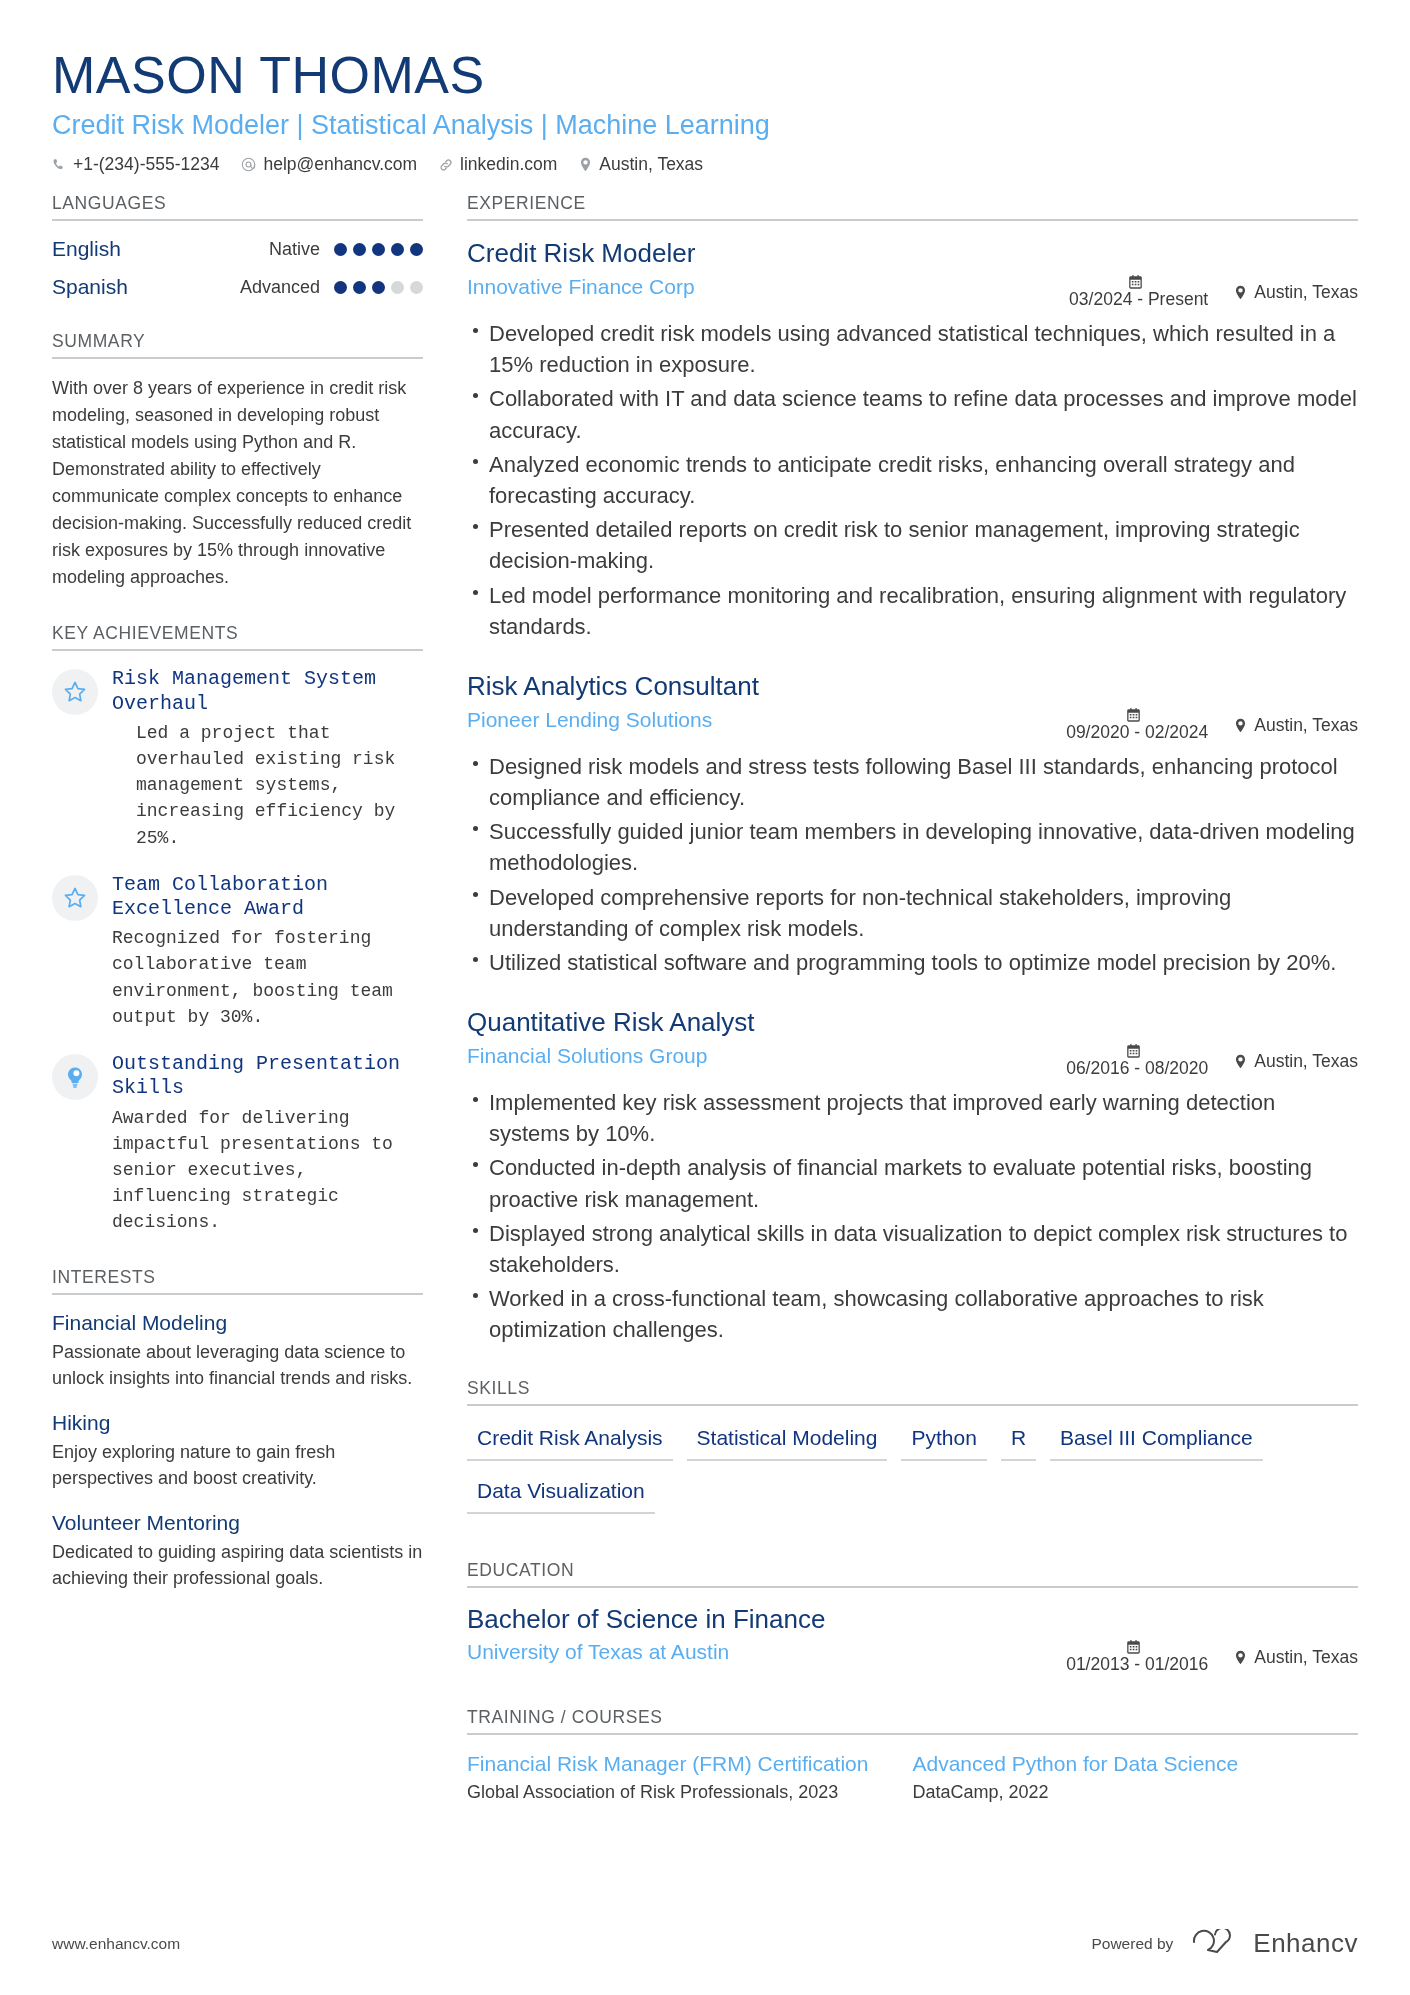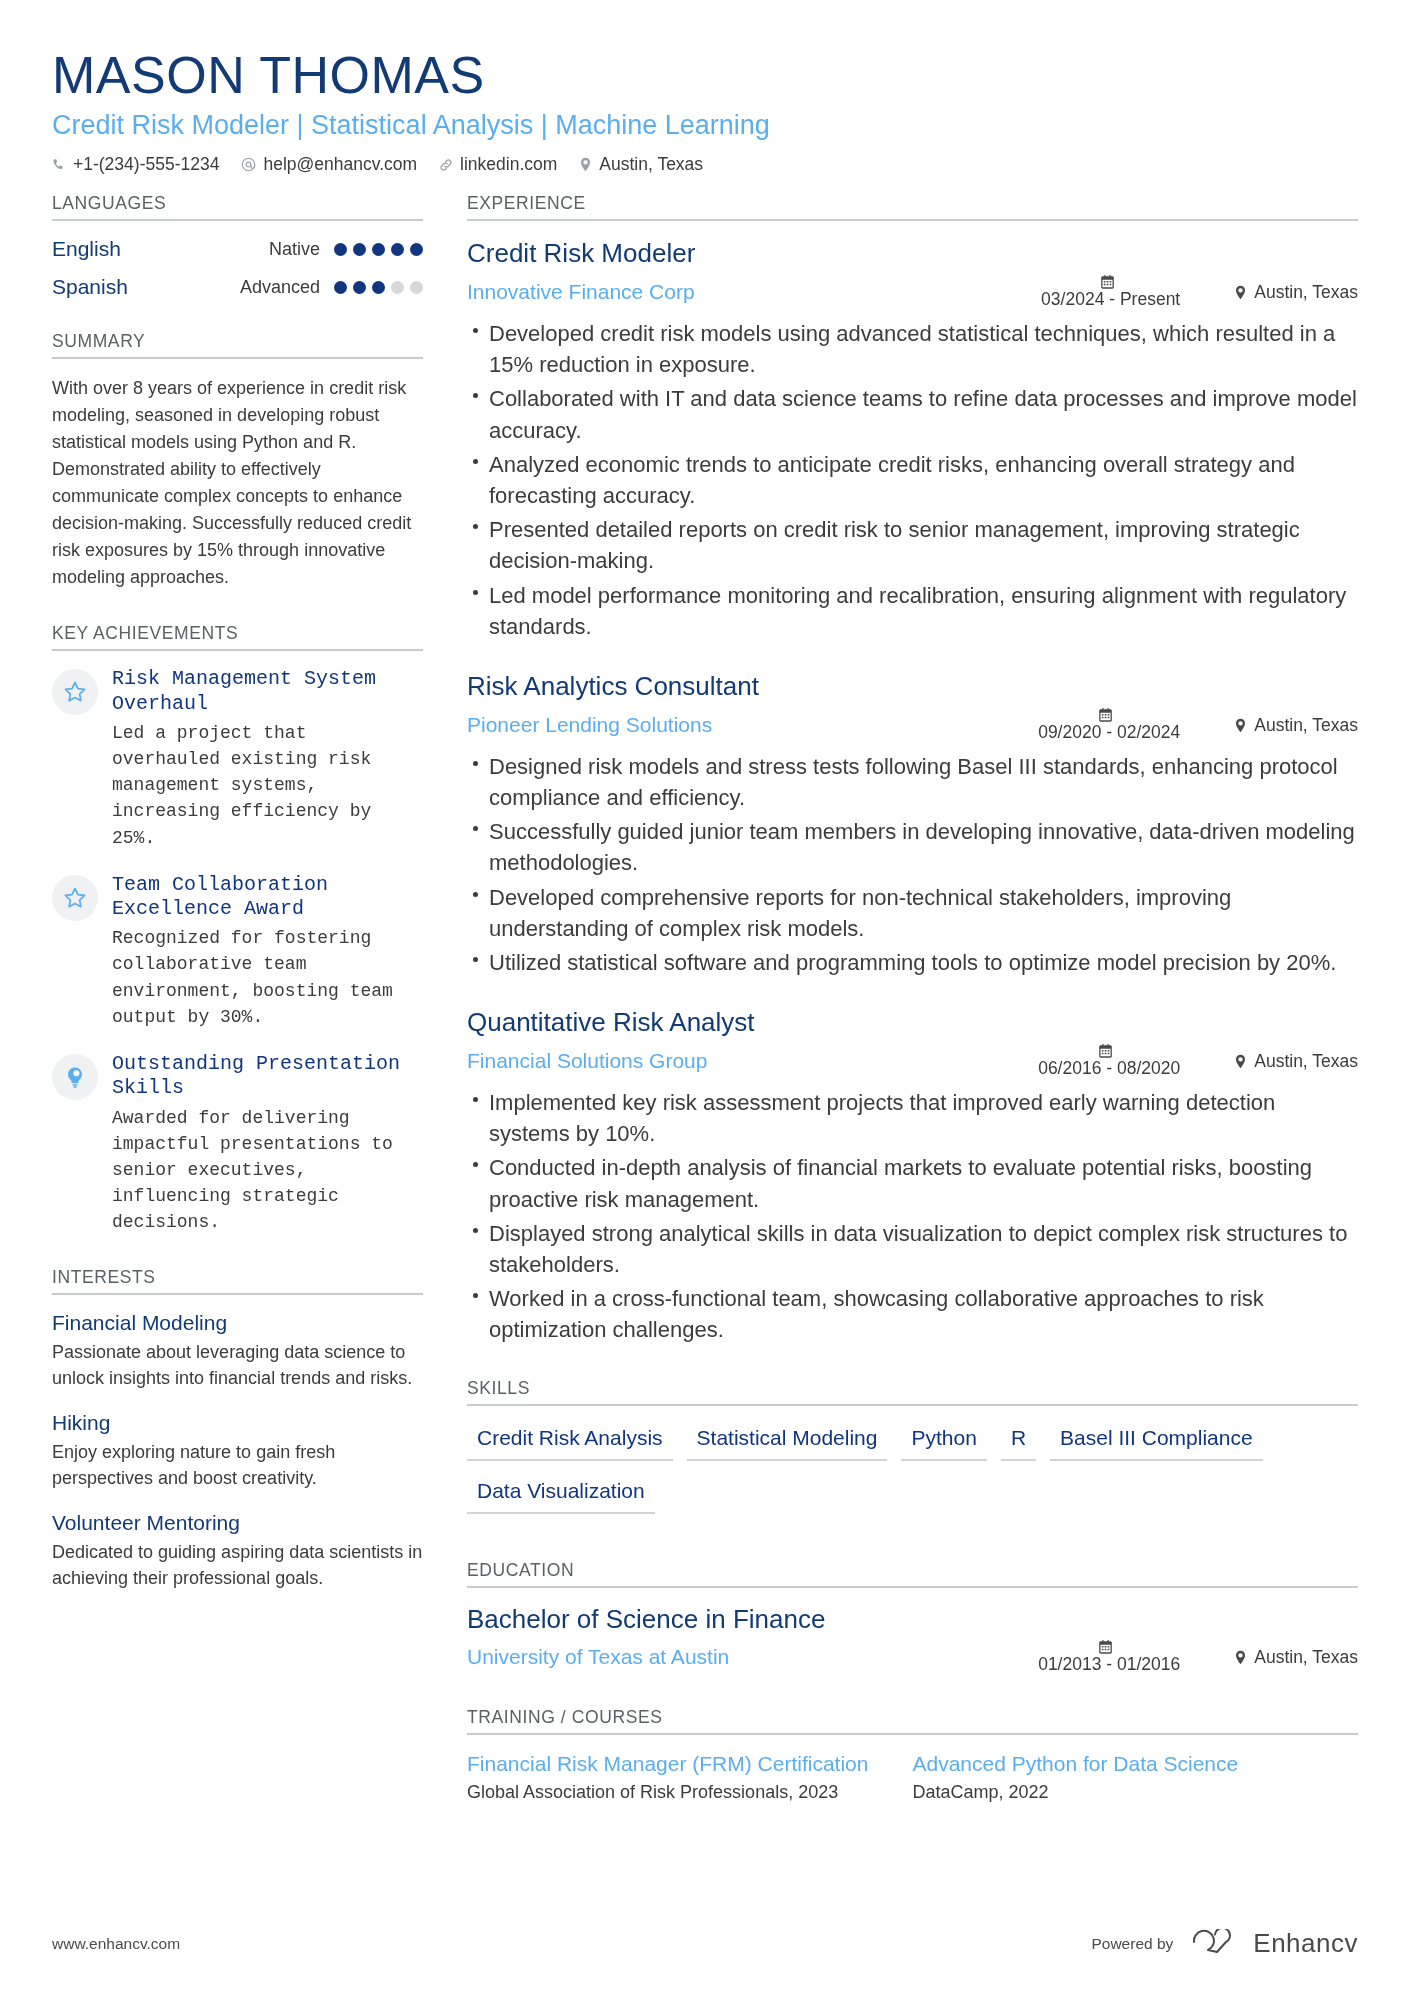--- a/index.html
+++ b/index.html
@@ -143,23 +143,21 @@
   .job { margin-bottom: 28px; }
   .job-title {
     font-size: 26px;
     color: #123a74;
     font-weight: 400;
     line-height: 1.25;
     margin-bottom: 5px;
   }
   .job-meta {
     display: flex;
-    align-items: center;
     margin-bottom: 8px;
-    gap: 28px;
   }
   .job-company {
     font-size: 21px;
     color: #5aaef0;
     flex: 1 1 auto;
   }
   .job-date, .job-loc {
     font-size: 17.5px;
     color: #3c3c3c;
     display: inline-flex;
@@ -316,21 +314,21 @@
         <div class="sec-title">KEY ACHIEVEMENTS</div>
         <div id="ach-list">
             <div class="ach">
               <span class="ach-ic">
                 <svg width="26" height="26" viewBox="0 0 24 24" fill="none" stroke="#5aaef0" stroke-width="1.6" stroke-linejoin="round">
                   <path d="M12 3.2l2.7 5.6 6.1.8-4.5 4.3 1.1 6.1L12 17.1l-5.4 2.9 1.1-6.1L3.2 9.6l6.1-.8z"></path>
                 </svg>
               </span>
               <span class="ach-body">
                 <span class="ach-title" style="display: block;">Risk Management System Overhaul</span>
-                <span class="ach-desc" style="display: block;">Led a project that overhauled existing risk management systems, increasing efficiency by 25%.</span>
+                <span class="ach-desc" style="display: block; margin-left: 24px;">Led a project that overhauled existing risk management systems, increasing efficiency by 25%.</span>
               </span>
             </div>
             <div class="ach">
               <span class="ach-ic">
                 <svg width="26" height="26" viewBox="0 0 24 24" fill="none" stroke="#5aaef0" stroke-width="1.6" stroke-linejoin="round">
                   <path d="M12 3.2l2.7 5.6 6.1.8-4.5 4.3 1.1 6.1L12 17.1l-5.4 2.9 1.1-6.1L3.2 9.6l6.1-.8z"></path>
                 </svg>
               </span>
               <span class="ach-body">
                 <span class="ach-title" style="display: block;">Team Collaboration Excellence Award</span>

